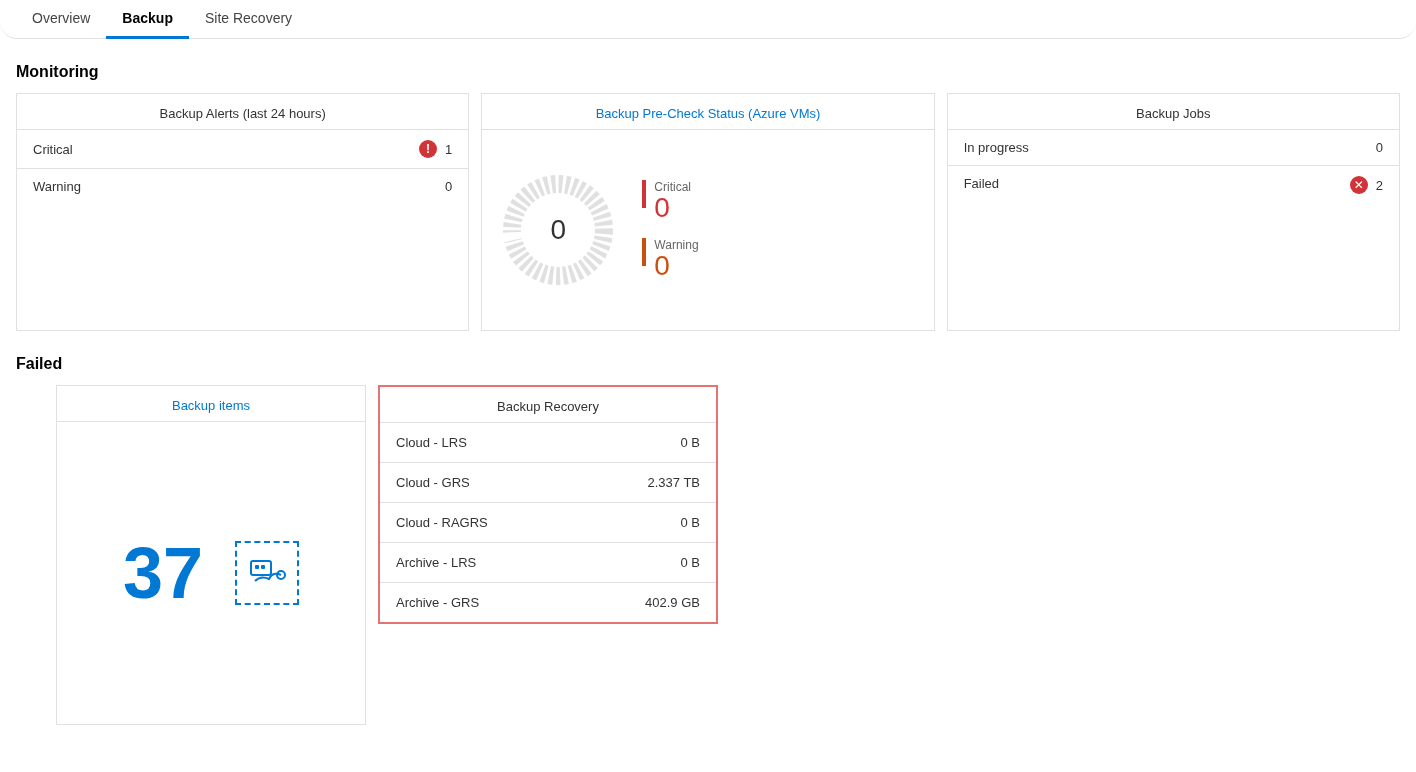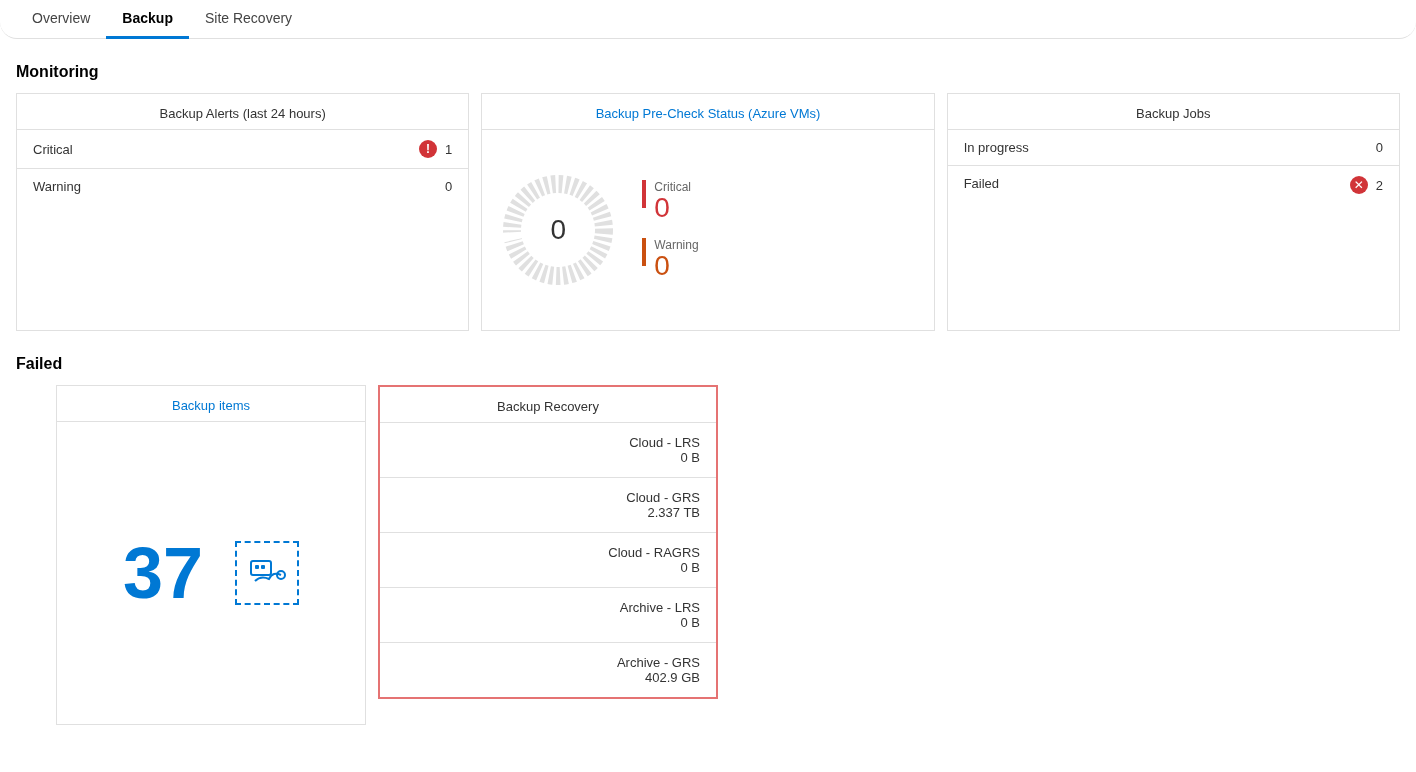--- a/index.html
+++ b/index.html
@@ -238,24 +238,23 @@
       background: #fff;
       width: 340px;
       flex-shrink: 0;
     }
     .storage-table {
       width: 100%;
     }
     .storage-row {
       display: flex;
       justify-content: space-between;
-      align-items: flex-end;
+      align-items: flex-start;
       padding: 12px 16px;
       border-bottom: 1px solid #e0e0e0;
-      flex-direction: column;
     }
     .storage-row:last-child { border-bottom: none; }
     .storage-label { font-size: 13px; color: #333; }
     .storage-value { font-size: 13px; color: #333; }
 
     
     .donut-svg {
       width: 120px;
       height: 120px;
     }

